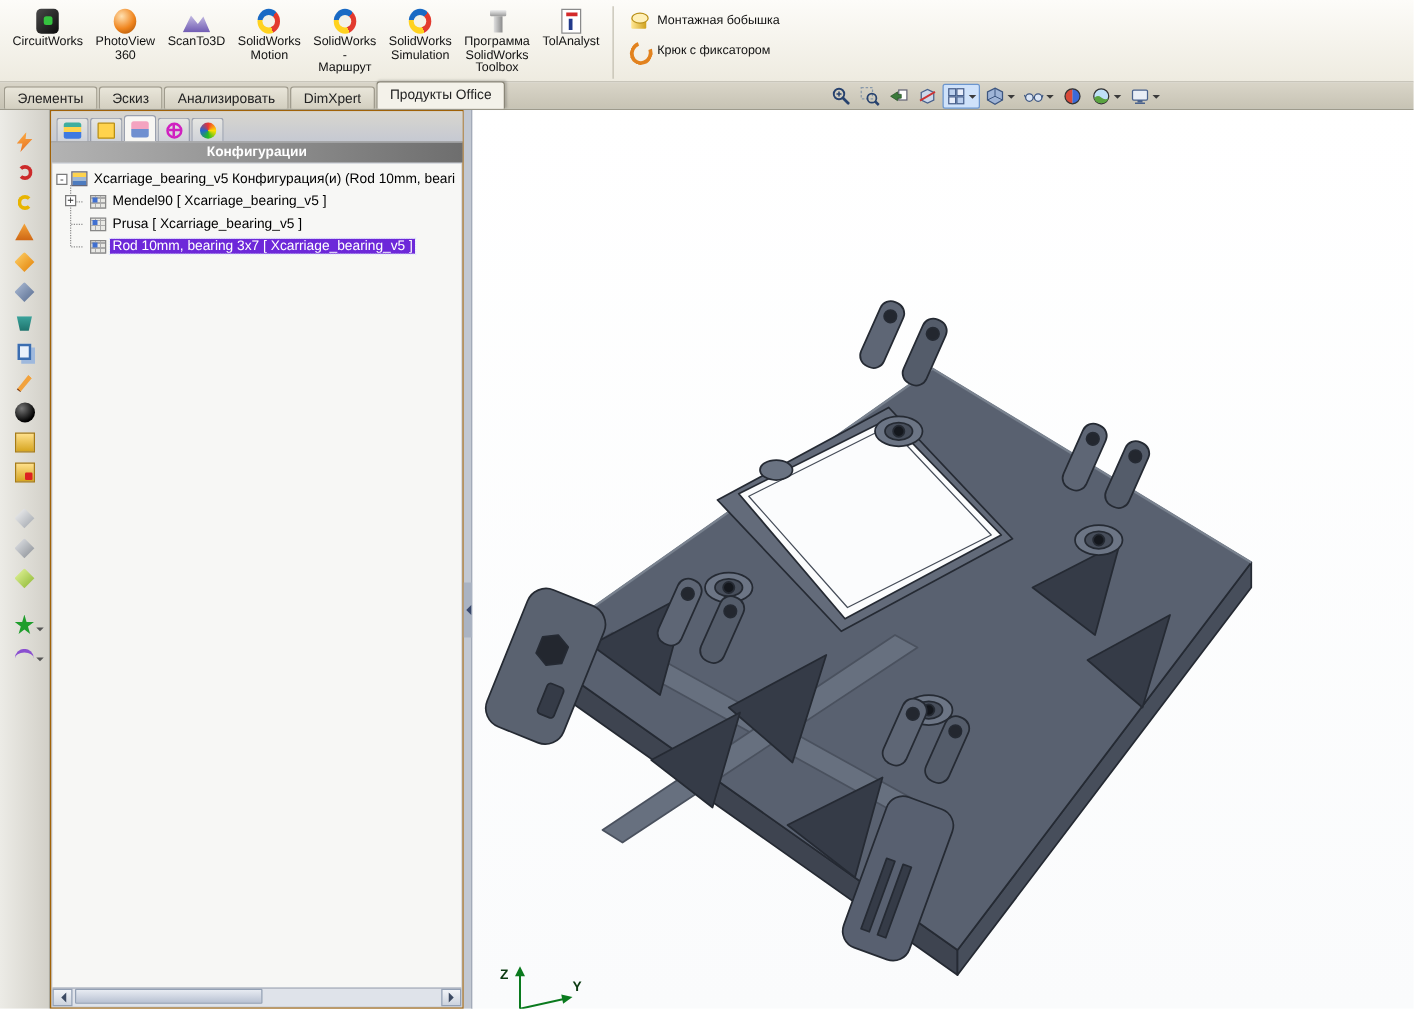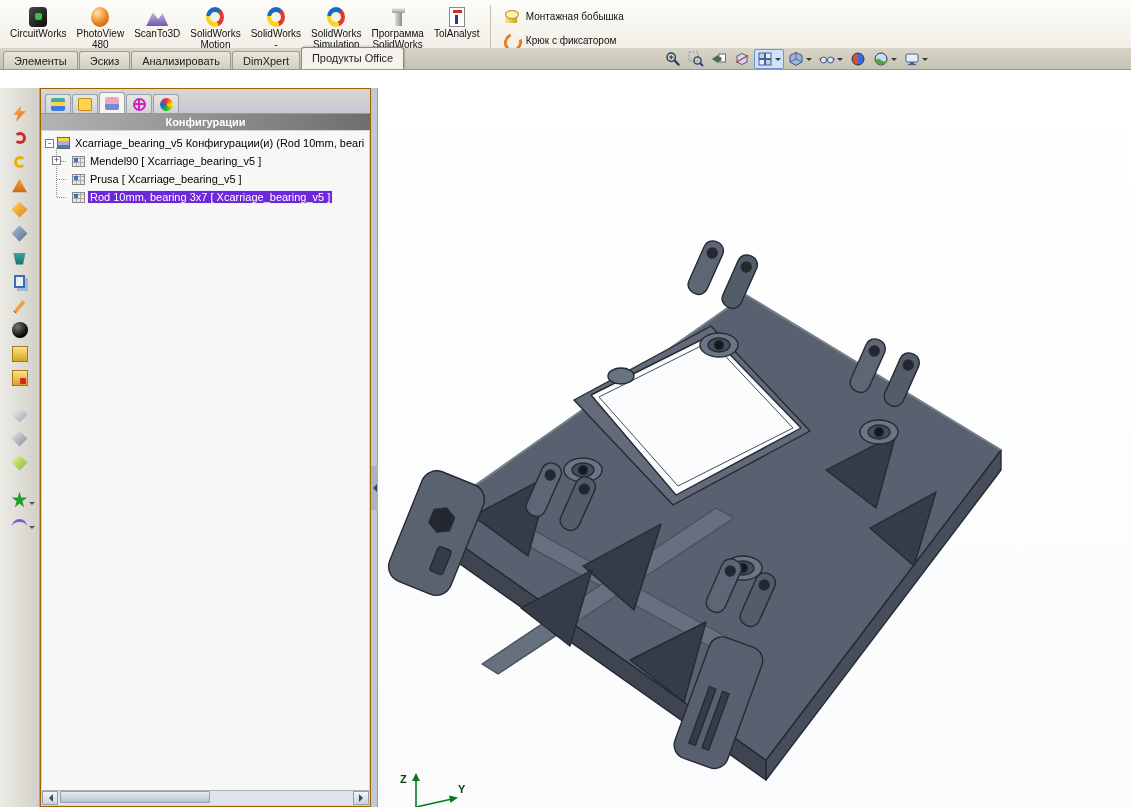--- a/index.html
+++ b/index.html
@@ -24,21 +24,21 @@
   .ric-tb::before{content:"";position:absolute;left:10px;top:8px;width:7px;height:13px;background:linear-gradient(90deg,#e0e0e0,#8a8a8a)}
   .ric-tb::after{content:"";position:absolute;left:7px;top:3px;width:13px;height:5px;background:linear-gradient(#f0f0f0,#9a9a9a);border-radius:1px}
   .ric-tol::before{content:"";position:absolute;inset:2px 5px;background:#fff;border:1px solid #8a8a8a;background-image:linear-gradient(#223a8c,#223a8c);background-size:3px 9px;background-position:center 7px;background-repeat:no-repeat}
   .ric-tol::after{content:"";position:absolute;left:9px;top:5px;width:9px;height:3px;background:#d42a2a}
   .ric-boss::before{content:"";position:absolute;left:4px;top:7px;width:12px;height:9px;background:linear-gradient(90deg,#ffe794,#cfa11d);border-radius:1px}
   .ric-boss::after{content:"";position:absolute;left:4px;top:3px;width:12px;height:7px;border-radius:50%;background:#fff0b8;border:1px solid #b98f17}
   .ric-hook::before{content:"";position:absolute;left:3px;top:2px;width:12px;height:13px;border:3px solid #e2821e;border-radius:50%;border-top-color:transparent;transform:rotate(25deg)}
   .ric-carab::before{content:"";position:absolute;left:6px;top:2px;width:11px;height:16px;border:3px solid #17a33c;border-radius:6px}
 
   
-  .tabrow{position:absolute;left:0;top:48px;width:1131px;height:22px;background:linear-gradient(#d9d5c8,#c7c3b4);border-bottom:1px solid #9d9a8c;display:flex;align-items:flex-end;padding-left:3px}
+  .tabrow{position:absolute;left:0;top:66px;width:1131px;height:22px;background:linear-gradient(#d9d5c8,#c7c3b4);border-bottom:1px solid #9d9a8c;display:flex;align-items:flex-end;padding-left:3px}
   .tab{height:18px;line-height:18px;padding:0 10px;font-size:11px;color:#222;background:linear-gradient(#e9e6da,#d3cfc0);border:1px solid #a09c8e;border-bottom:none;border-radius:3px 3px 0 0;margin-right:1px}
   .tab.active{height:22px;line-height:21px;background:#f4f2ea;border-color:#8a8678;position:relative;z-index:2;box-shadow:1px -1px 2px rgba(0,0,0,.18)}
   .viewtools{position:absolute;left:662px;top:0;height:22px;display:flex;align-items:center;gap:1px}
   .vt{height:20px;display:flex;align-items:center;padding:1px 2px;border:1px solid transparent;border-radius:2px}
   .vt.active{background:#cfe2fa;border-color:#6b96cf}
   .vt svg{display:block}
   .caret{width:0;height:0;border:3px solid transparent;border-top-color:#3a3a3a;margin:4px 0 0 2px}
 
   
   .leftstrip{position:absolute;left:0;top:88px;bottom:0;width:40px;background:linear-gradient(90deg,#ecebe6,#d2d0c8);border-right:1px solid #a9a79d;display:flex;flex-direction:column;align-items:center;padding-top:14px;gap:1px}
@@ -116,21 +116,21 @@
 <body>
 
 <div class="ribbon">
   <div class="r-item">
     <span class="ric ric-cw"></span>
     <span>CircuitWorks</span>
   </div>
   <div class="r-item">
     <span class="ric ric-pv"></span>
     <span>PhotoView
-480</span>
+360</span>
   </div>
   <div class="r-item">
     <span class="ric ric-scan"></span>
     <span>ScanTo3D</span>
   </div>
   <div class="r-item">
     <span class="ric ric-sw"></span>
     <span>SolidWorks
 Motion</span>
   </div>
@@ -326,21 +326,21 @@
     <div class="ptab">
         <span class="pti pt5"></span>
       </div>
   </div>
   <div class="panel-header">Конфигурации</div>
 
   <div class="tree">
     <div class="trow">
       <span class="expbox">-</span>
       <span class="ticon cfg-root"></span>
-      <span class="tlabel">Xcarriage_bearing_v5 Конфигурации(и)  (Rod 10mm, beari</span>
+      <span class="tlabel">Xcarriage_bearing_v5 Конфигурация(и)  (Rod 10mm, beari</span>
     </div>
     <div class="kids">
       <div class="kid">
         <span class="expbox">+</span>
         <span class="ticon cfg-item"></span>
         <span class="tlabel">Mendel90 [ Xcarriage_bearing_v5 ]</span>
       </div>
       <div class="kid">
         <span class="ticon cfg-item"></span>
         <span class="tlabel">Prusa [ Xcarriage_bearing_v5 ]</span>

